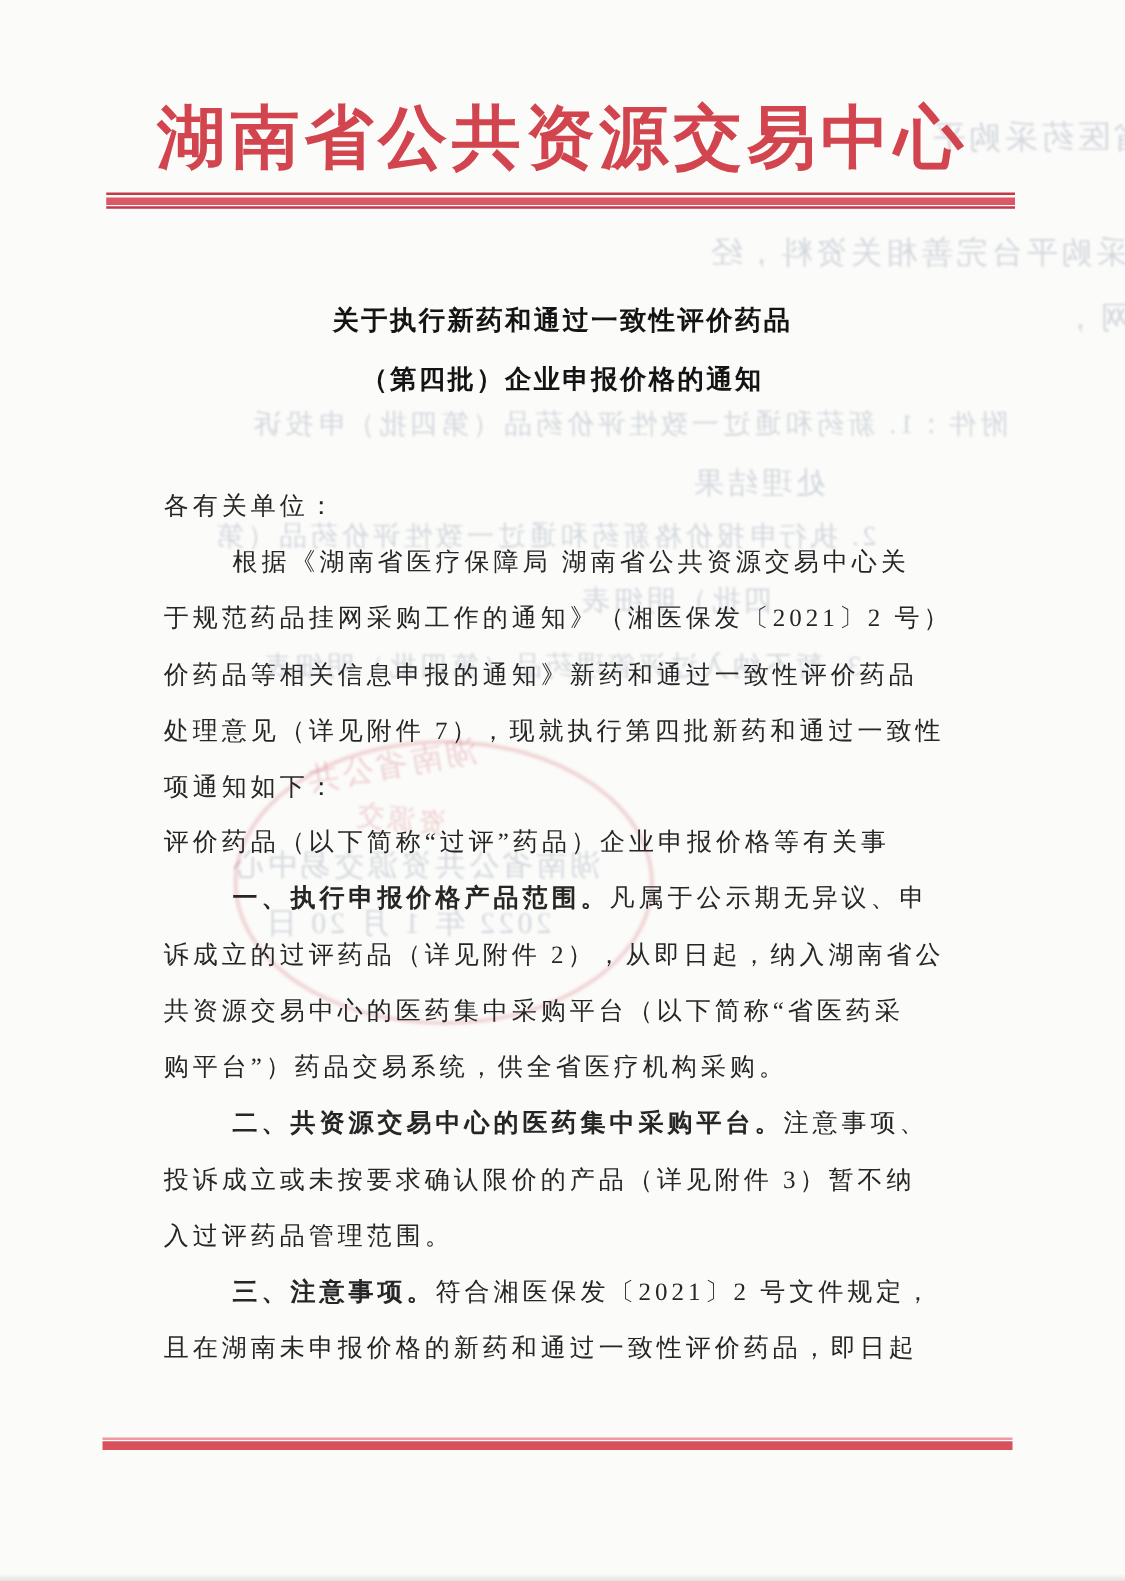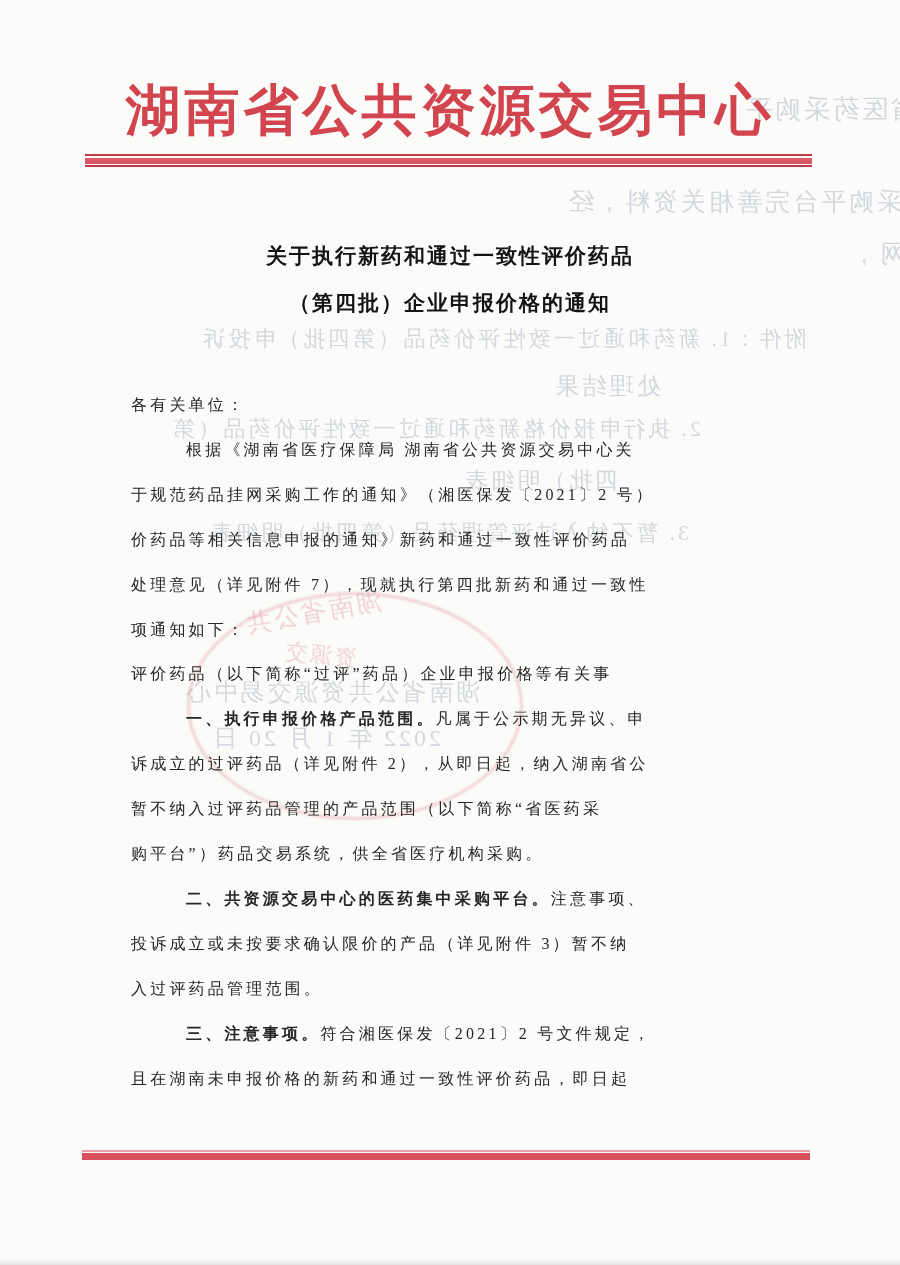--- a/index.html
+++ b/index.html
@@ -32,21 +32,21 @@
       linear-gradient(#ec9ba5,#ec9ba5) 0 0/100% 2px no-repeat,
       linear-gradient(#d94f5c,#d94f5c) 0 3px/100% 7px no-repeat;
   }
   .doc-title{
     position:absolute;top:233px;left:0;width:100%;
     text-align:center;color:#141414;
     font-size:21px;font-weight:700;line-height:47px;letter-spacing:2px;
   }
   .body-lines{
     position:absolute;top:383px;left:131px;width:692px;
-    font-size:16px;line-height:44.9px;letter-spacing:3.2px;
+    font-size:20px;line-height:44.9px;letter-spacing:3.2px;
     color:#262626;
   }
   .body-lines .line{white-space:nowrap;}
   .body-lines .line.indent{padding-left:55px;}
   .body-lines b{font-weight:700;}
   
   .bleed{
     position:absolute;
     transform:scaleX(-1);
     transform-origin:center;
@@ -101,21 +101,21 @@
   <div class="body-lines" id="body-lines">
       <div class="line"><span>各有关单位：</span></div>
       <div class="line indent"><span>根据《湖南省医疗保障局 湖南省公共资源交易中心关</span></div>
       <div class="line"><span>于规范药品挂网采购工作的通知》（湘医保发〔2021〕2 号）</span></div>
       <div class="line"><span>价药品等相关信息申报的通知》新药和通过一致性评价药品</span></div>
       <div class="line"><span>处理意见（详见附件 7），现就执行第四批新药和通过一致性</span></div>
       <div class="line"><span>项通知如下：</span></div>
       <div class="line"><span>评价药品（以下简称“过评”药品）企业申报价格等有关事</span></div>
       <div class="line indent"><b>一、执行申报价格产品范围。</b><span>凡属于公示期无异议、申</span></div>
       <div class="line"><span>诉成立的过评药品（详见附件 2），从即日起，纳入湖南省公</span></div>
-      <div class="line"><span>暂不纳入过评药品管理的产品范围（以下简称“省医药采</span></div>
+      <div class="line"><span>共资源交易中心的医药集中采购平台（以下简称“省医药采</span></div>
       <div class="line"><span>购平台”）药品交易系统，供全省医疗机构采购。</span></div>
       <div class="line indent"><b>二、共资源交易中心的医药集中采购平台。</b><span>注意事项、</span></div>
       <div class="line"><span>投诉成立或未按要求确认限价的产品（详见附件 3）暂不纳</span></div>
       <div class="line"><span>入过评药品管理范围。</span></div>
       <div class="line indent"><b>三、注意事项。</b><span>符合湘医保发〔2021〕2 号文件规定，</span></div>
       <div class="line"><span>且在湖南未申报价格的新药和通过一致性评价药品，即日起</span></div>
     </div>
 
   <div class="rule rule-bottom"></div>
 

